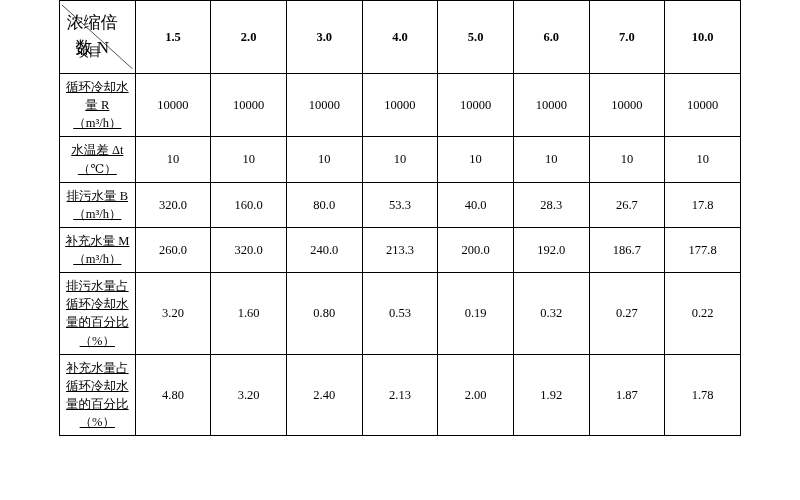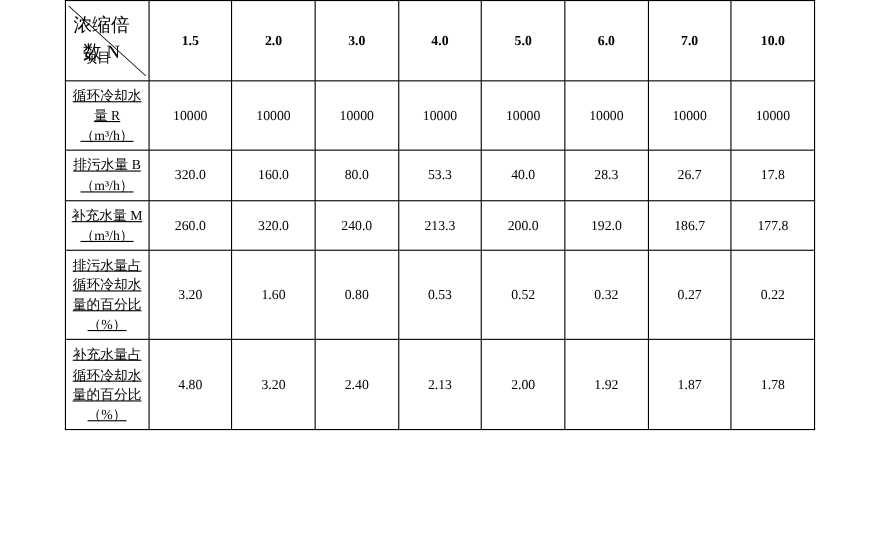--- a/index.html
+++ b/index.html
@@ -121,20 +121,31 @@
           <td>10000</td>
           <td>10000</td>
           <td>10000</td>
           <td>10000</td>
           <td>10000</td>
           <td>10000</td>
           <td>10000</td>
           <td>10000</td>
         </tr>
 
+        <tr>
+          <td class="row-label">水温差 Δt（℃）</td>
+          <td>10</td>
+          <td>10</td>
+          <td>10</td>
+          <td>10</td>
+          <td>10</td>
+          <td>10</td>
+          <td>10</td>
+          <td>10</td>
+        </tr>
 
         <tr>
           <td class="row-label">排污水量 B（m³/h）</td>
           <td>320.0</td>
           <td>160.0</td>
           <td>80.0</td>
           <td>53.3</td>
           <td>40.0</td>
           <td>28.3</td>
           <td>26.7</td>
@@ -152,21 +163,21 @@
           <td>186.7</td>
           <td>177.8</td>
         </tr>
 
         <tr>
           <td class="row-label">排污水量占循环冷却水量的百分比（%）</td>
           <td>3.20</td>
           <td>1.60</td>
           <td>0.80</td>
           <td>0.53</td>
-          <td>0.52</td>
+          <td>0.19</td>
           <td>0.32</td>
           <td>0.27</td>
           <td>0.22</td>
         </tr>
 
         <tr>
           <td class="row-label">补充水量占循环冷却水量的百分比（%）</td>
           <td>4.80</td>
           <td>3.20</td>
           <td>2.40</td>

